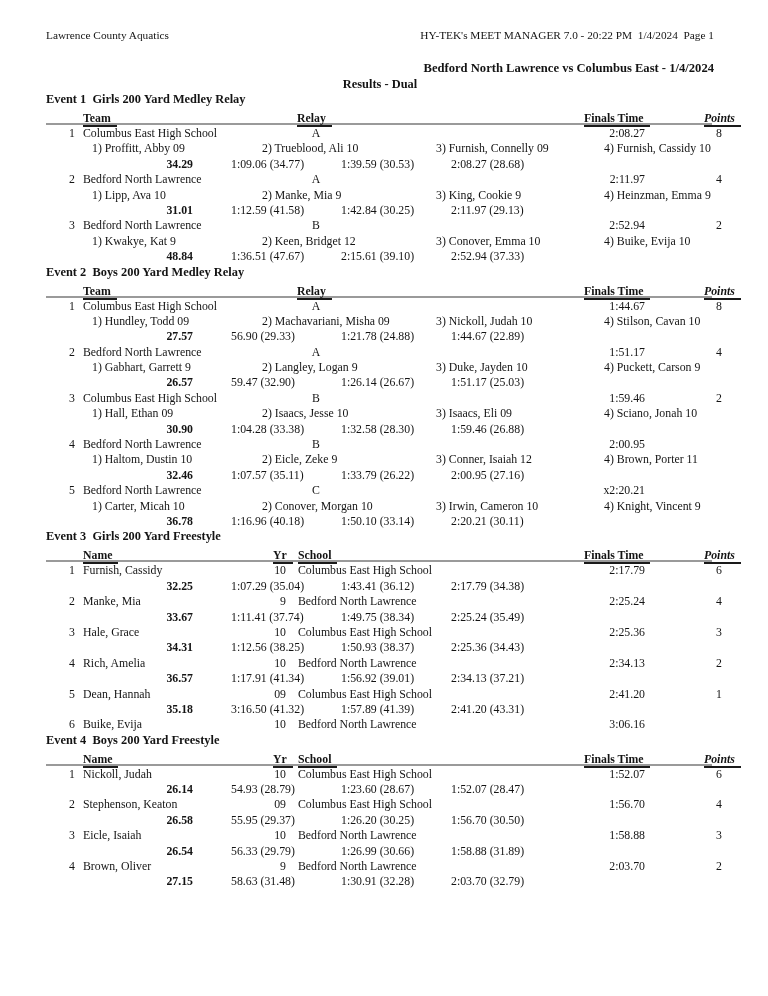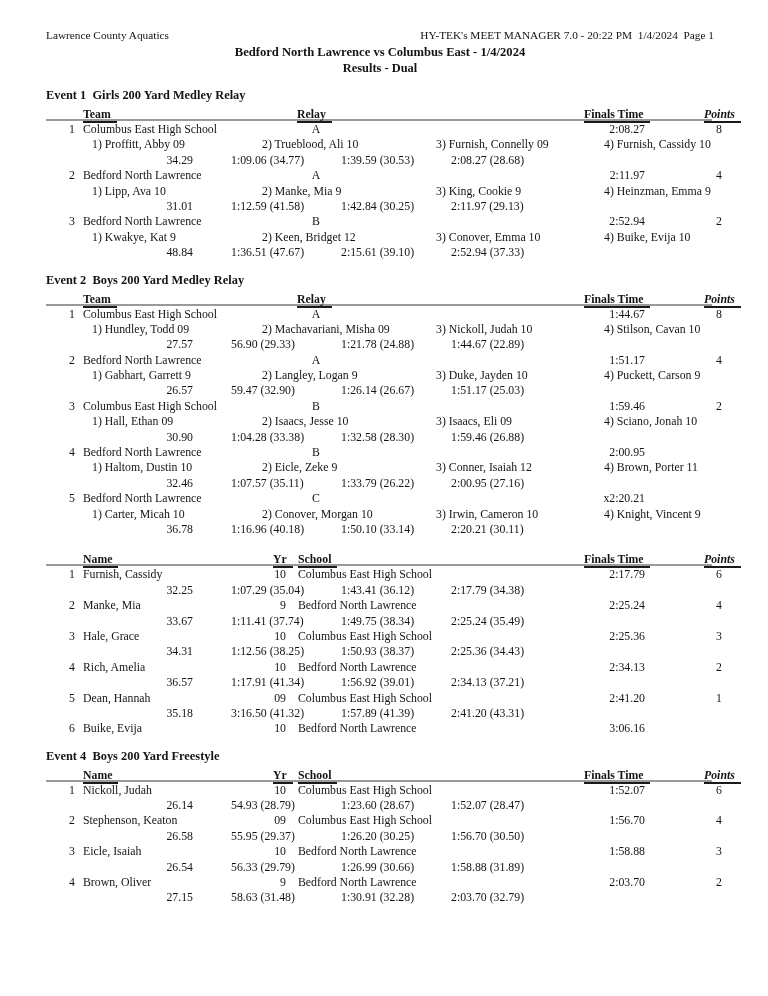--- a/index.html
+++ b/index.html
@@ -10,24 +10,24 @@
     font-family:"Liberation Serif", serif;
     font-size:11.8px;
     color:#141414;
     box-sizing:border-box;
     overflow:hidden;
     margin:0 auto;
     padding-left:32px;
   }
   .content { padding:28px 54px 0 14px; }
   .pagehead { display:flex; justify-content:space-between; font-size:11.3px; line-height:14px; white-space:pre; }
-  .doc-title { text-align:center; font-weight:bold; font-size:12.6px; line-height:16px; margin-top:2px; white-space:pre; }
+  .doc-title { text-align:right; font-weight:bold; font-size:12.6px; line-height:16px; margin-top:18px; white-space:pre; }
   .doc-subtitle { text-align:center; font-weight:bold; font-size:12.4px; line-height:16px; white-space:pre; }
 
-  .event { margin-top:12px; }
+  .event { }
   .event-title { font-weight:bold; font-size:12.4px; line-height:15px; white-space:pre; }
 
   .colhead { position:relative; height:18px; margin-top:1px; }
   .colhead .rule { position:absolute; left:0; right:2px; bottom:1px; height:2px; background:#9a9a9a; }
   .colhead span.lbl {
     position:absolute; bottom:1px; white-space:pre;
     font-weight:bold; font-size:11.8px; line-height:14px;
     border-bottom:2px solid #1a1a1a; margin-bottom:-2px; z-index:1;
     padding:0 6px 0 0;
   }
@@ -41,21 +41,21 @@
   .line { position:relative; height:15.4px; }
   .line span { position:absolute; top:0; white-space:pre; line-height:15.4px; }
   .place  { left:0;  width:29px;  text-align:right; }
   .tname  { left:37px; }
   .letter { left:250px; width:40px; text-align:center; }
   .yr     { left:200px; width:40px; text-align:right; }
   .school { left:252px; }
   .time   { left:400px; width:199px; text-align:right; }
   .points { left:609px; width:128px; text-align:center; }
   .sw1 { left:46px; }  .sw2 { left:216px;text-align:right; } .sw3 { left:390px; } .sw4 { left:558px; }
-  .sp1 { left:60px; width:87px; text-align:right; }
+  .sp1 { left:60px; width:87px; text-align:right;font-weight:bold; }
   .sp2 { left:185px; } .sp3 { left:295px; } .sp4 { left:405px; }
 </style>
 </head>
 <body>
 
 <div class="page">
   <div class="content">
     <div class="pagehead">
       <span>Lawrence County Aquatics</span>
       <span>HY-TEK's MEET MANAGER 7.0 - 20:22 PM  1/4/2024  Page 1</span>
@@ -229,20 +229,21 @@
             <span class="sw4">4) Knight, Vincent 9</span>
           </div>
           <div class="line">
             <span class="sp1">36.78</span>
             <span class="sp2">1:16.96 (40.18)</span>
             <span class="sp3">1:50.10 (33.14)</span>
             <span class="sp4">2:20.21 (30.11)</span>
           </div>
         </div>
         <div class="event">
+          <div class="event-title">Event 3  Girls 200 Yard Freestyle</div>
           <div class="colhead">
             <span class="rule"></span>
             <span class="lbl h-c1">Name</span>
             <span class="lbl h-yr">Yr</span>
             <span class="lbl h-school">School</span>
             <span class="lbl h-time">Finals Time</span>
             <span class="lbl h-points">Points</span>
           </div>
           <div class="line">
             <span class="place">1</span>

